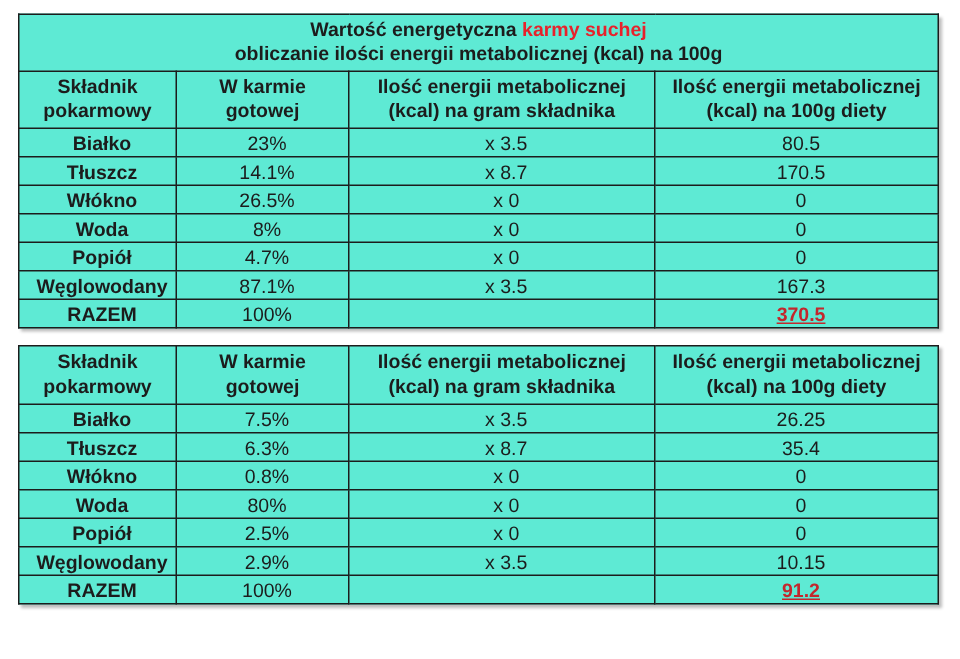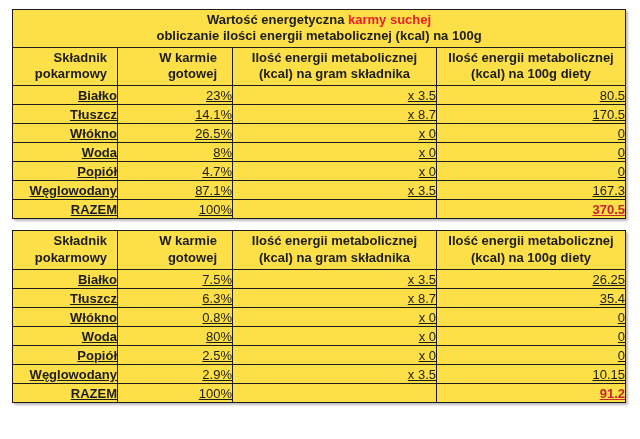--- a/index.html
+++ b/index.html
@@ -11,21 +11,21 @@
     background: #ffffff;
     font-family: "Liberation Sans", sans-serif;
     color: #1c1c1c;
     overflow: hidden;
   }
   table.energy-table {
     border-collapse: collapse;
     table-layout: fixed;
     width: 613px;
     margin-left: 12px;
-    background: #fde047;
+    background: #5eead4;
     box-shadow: 2px 2px 2px #bdbdbd;
   }
   table.energy-table.first { margin-top: 9px; }
   table.energy-table.second { margin-top: 11px; }
   col.c-component { width: 105px; }
   col.c-infood    { width: 115px; }
   col.c-pergram   { width: 204px; }
   col.c-per100g   { width: 189px; }
   .energy-table td, .energy-table th {
     border: 1.5px solid #1c1c1c;
@@ -42,26 +42,25 @@
   }
   .title-red { color: #e8212b; }
   tr.header-row th {
     height: 37px;
     text-align: center;
     font-weight: bold;
     line-height: 1.3;
     padding: 2px 4px;
   }
   .hwrap { margin: 0 auto; }
-  .hwrap.narrow { max-width: 84px; text-align: right; }
+  .hwrap.narrow { max-width: 84px; }
   tr.data-row td, tr.total-row td {
     height: 19px;
     padding-left: 6px;
-    text-align: right;
-    text-decoration: underline;
+    text-align: center;
   }
   td.component-cell { font-weight: bold; }
   tr.total-row td.component-cell { font-weight: bold; margin-left: 36px; }
   td.total-value {
     color: #c3272d;
     font-weight: bold;
     text-decoration: underline;
   }
 </style>
 </head>

